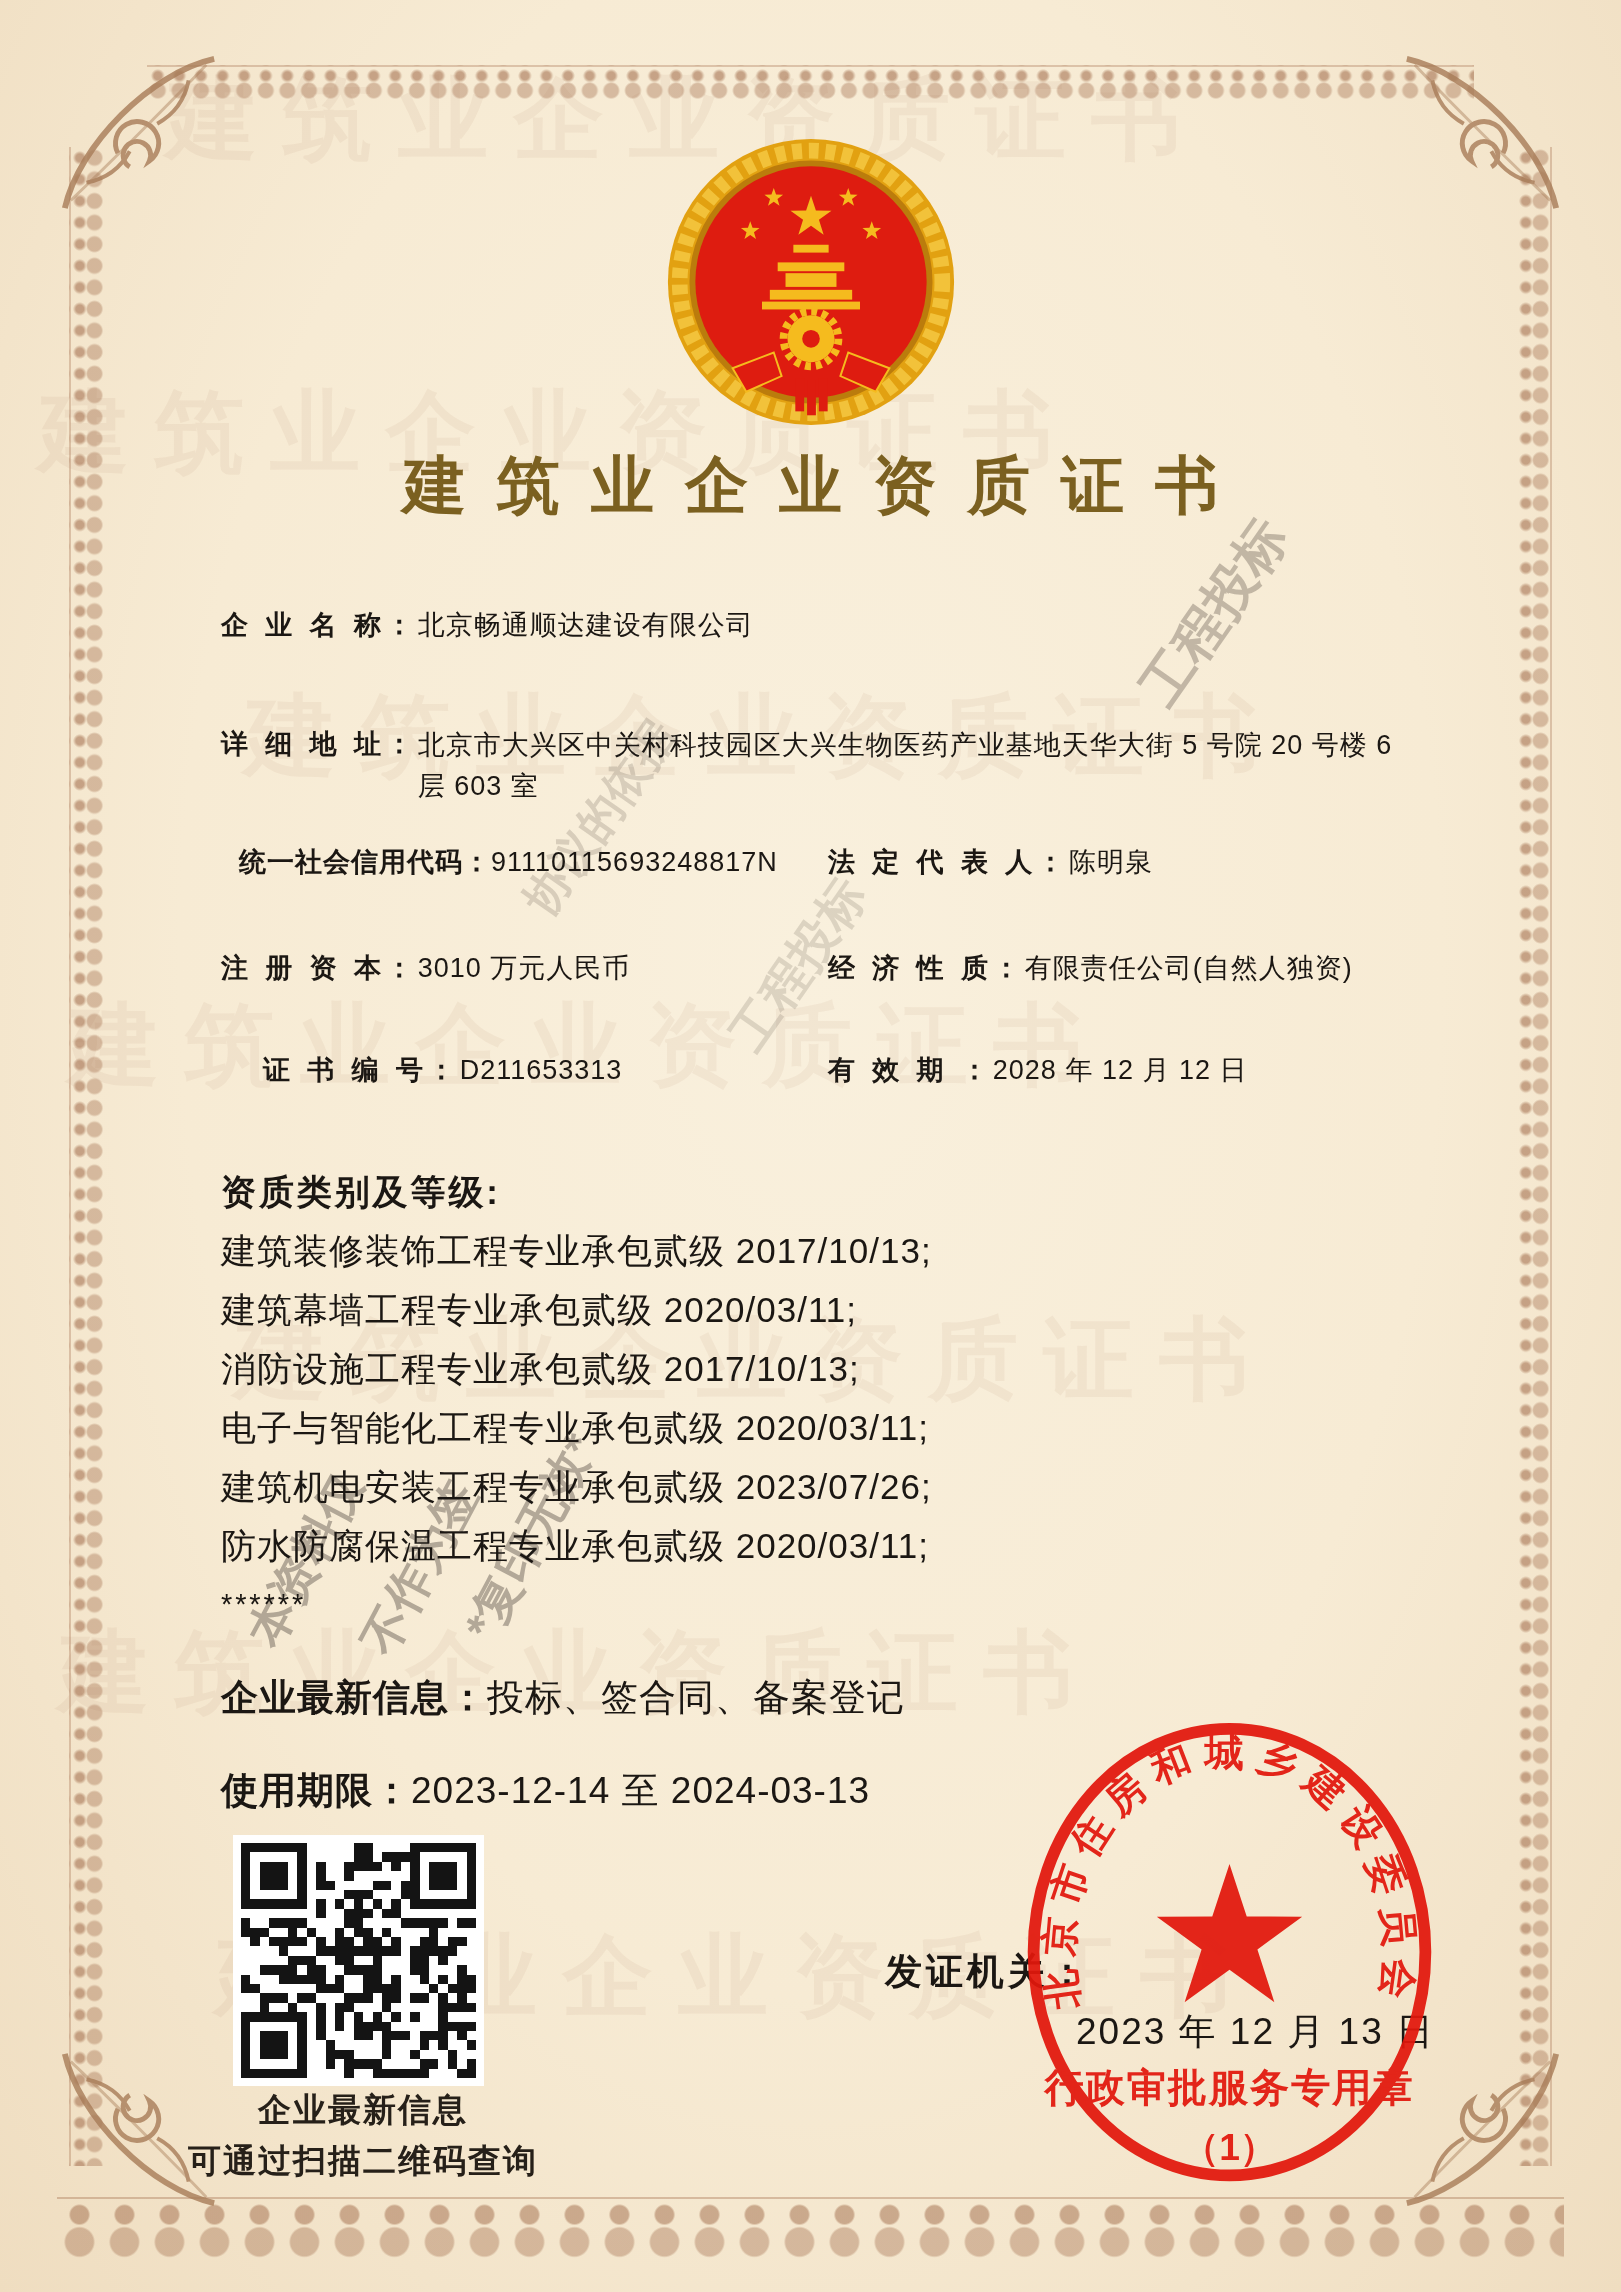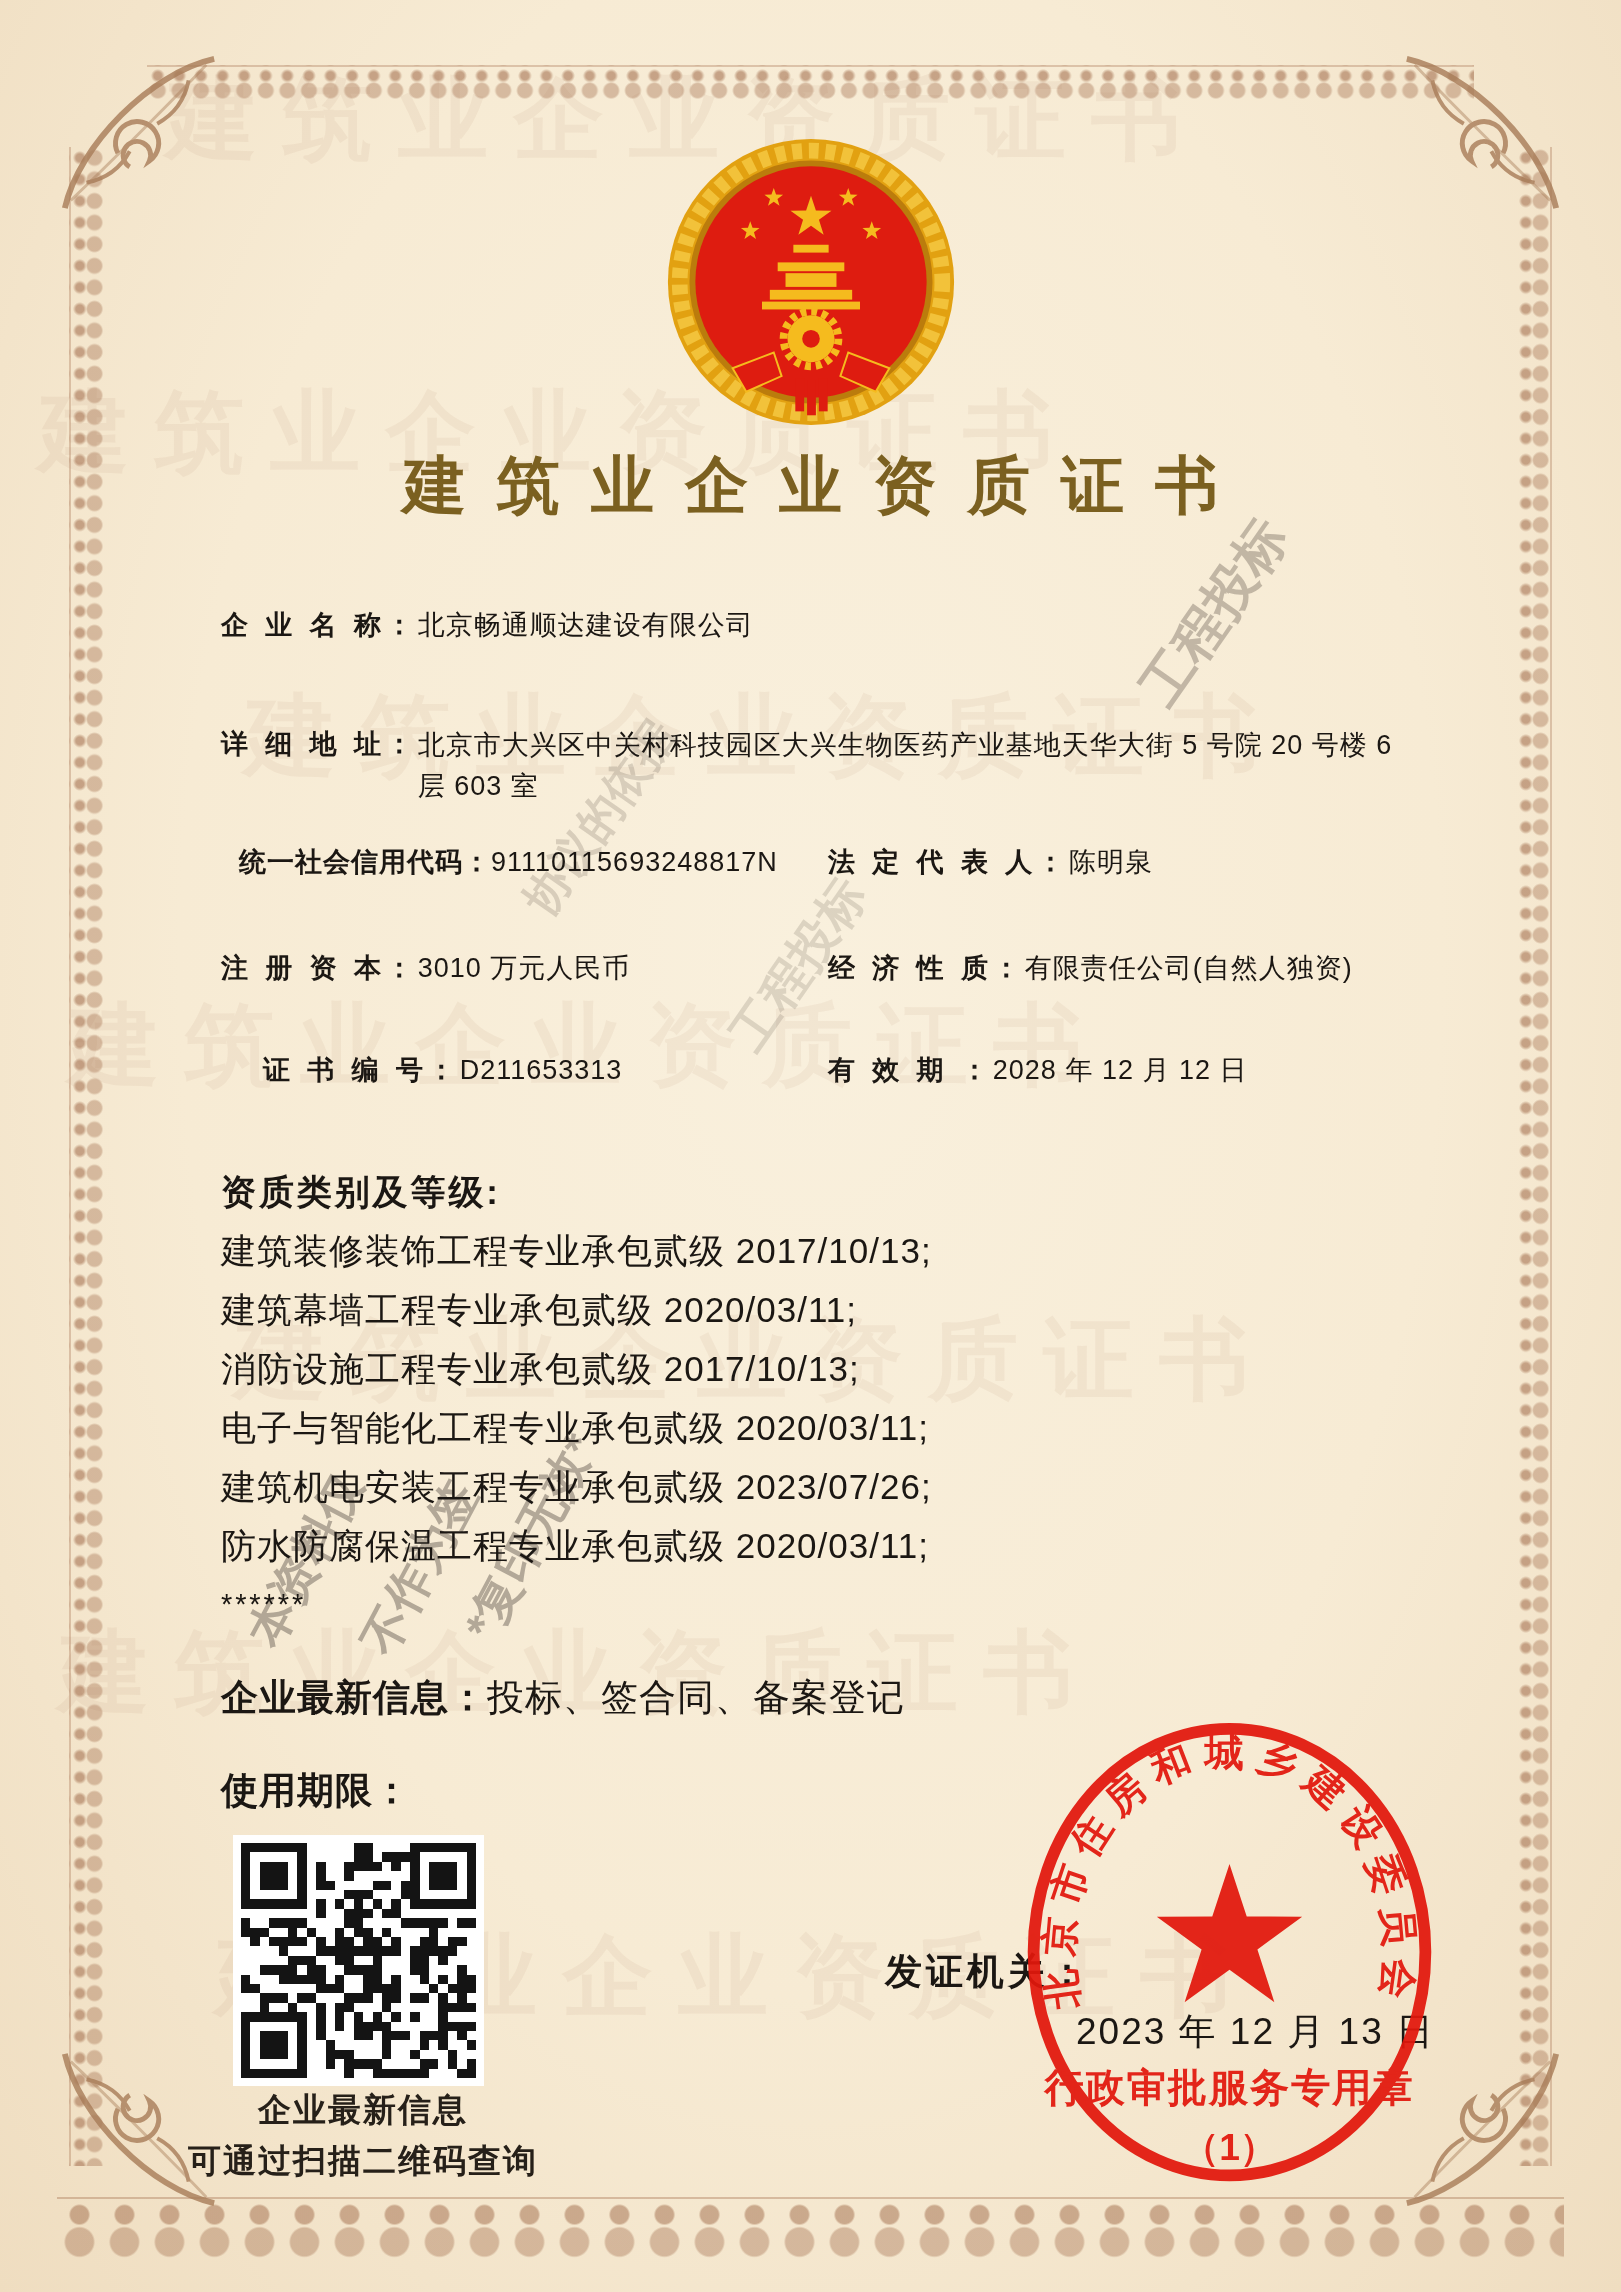--- a/index.html
+++ b/index.html
@@ -207,20 +207,21 @@
     <div>防水防腐保温工程专业承包贰级 2020/03/11;</div>
     <div class="stars">******</div>
   </div>
 
   <div class="row" style="left:221px; top:1671px; font-size:37px;">
     <span class="lbl tight">企业最新信息：</span>
     <span class="val">投标、签合同、备案登记</span>
   </div>
   <div class="row" style="left:221px; top:1764px; font-size:37px;">
     <span class="lbl tight">使用期限：</span>
+    <span class="val">2023-12-14 至 2024-03-13</span>
   </div>
 
   <div class="qr-box">
     <svg id="qr-svg" viewBox="0 0 25 25" shape-rendering="crispEdges">
         <path d="M0 0h1v1h-1zM1 0h1v1h-1zM2 0h1v1h-1zM3 0h1v1h-1zM4 0h1v1h-1zM5 0h1v1h-1zM6 0h1v1h-1zM12 0h1v1h-1zM13 0h1v1h-1zM18 0h1v1h-1zM19 0h1v1h-1zM20 0h1v1h-1zM21 0h1v1h-1zM22 0h1v1h-1zM23 0h1v1h-1zM24 0h1v1h-1zM0 1h1v1h-1zM6 1h1v1h-1zM12 1h1v1h-1zM13 1h1v1h-1zM15 1h1v1h-1zM16 1h1v1h-1zM17 1h1v1h-1zM18 1h1v1h-1zM24 1h1v1h-1zM0 2h1v1h-1zM2 2h1v1h-1zM3 2h1v1h-1zM4 2h1v1h-1zM6 2h1v1h-1zM8 2h1v1h-1zM11 2h1v1h-1zM12 2h1v1h-1zM13 2h1v1h-1zM14 2h1v1h-1zM16 2h1v1h-1zM18 2h1v1h-1zM20 2h1v1h-1zM21 2h1v1h-1zM22 2h1v1h-1zM24 2h1v1h-1zM0 3h1v1h-1zM2 3h1v1h-1zM3 3h1v1h-1zM4 3h1v1h-1zM6 3h1v1h-1zM8 3h1v1h-1zM11 3h1v1h-1zM18 3h1v1h-1zM20 3h1v1h-1zM21 3h1v1h-1zM22 3h1v1h-1zM24 3h1v1h-1zM0 4h1v1h-1zM2 4h1v1h-1zM3 4h1v1h-1zM4 4h1v1h-1zM6 4h1v1h-1zM8 4h1v1h-1zM9 4h1v1h-1zM14 4h1v1h-1zM15 4h1v1h-1zM17 4h1v1h-1zM18 4h1v1h-1zM20 4h1v1h-1zM21 4h1v1h-1zM22 4h1v1h-1zM24 4h1v1h-1zM0 5h1v1h-1zM6 5h1v1h-1zM11 5h1v1h-1zM12 5h1v1h-1zM13 5h1v1h-1zM17 5h1v1h-1zM18 5h1v1h-1zM24 5h1v1h-1zM0 6h1v1h-1zM1 6h1v1h-1zM2 6h1v1h-1zM3 6h1v1h-1zM4 6h1v1h-1zM5 6h1v1h-1zM6 6h1v1h-1zM8 6h1v1h-1zM10 6h1v1h-1zM12 6h1v1h-1zM14 6h1v1h-1zM16 6h1v1h-1zM18 6h1v1h-1zM19 6h1v1h-1zM20 6h1v1h-1zM21 6h1v1h-1zM22 6h1v1h-1zM23 6h1v1h-1zM24 6h1v1h-1zM8 7h1v1h-1zM11 7h1v1h-1zM12 7h1v1h-1zM13 7h1v1h-1zM15 7h1v1h-1zM16 7h1v1h-1zM0 8h1v1h-1zM3 8h1v1h-1zM4 8h1v1h-1zM5 8h1v1h-1zM6 8h1v1h-1zM11 8h1v1h-1zM12 8h1v1h-1zM17 8h1v1h-1zM18 8h1v1h-1zM19 8h1v1h-1zM20 8h1v1h-1zM21 8h1v1h-1zM23 8h1v1h-1zM24 8h1v1h-1zM0 9h1v1h-1zM1 9h1v1h-1zM2 9h1v1h-1zM5 9h1v1h-1zM7 9h1v1h-1zM10 9h1v1h-1zM12 9h1v1h-1zM13 9h1v1h-1zM15 9h1v1h-1zM20 9h1v1h-1zM1 10h1v1h-1zM3 10h1v1h-1zM4 10h1v1h-1zM5 10h1v1h-1zM6 10h1v1h-1zM8 10h1v1h-1zM10 10h1v1h-1zM11 10h1v1h-1zM13 10h1v1h-1zM14 10h1v1h-1zM16 10h1v1h-1zM19 10h1v1h-1zM20 10h1v1h-1zM22 10h1v1h-1zM23 10h1v1h-1zM4 11h1v1h-1zM8 11h1v1h-1zM9 11h1v1h-1zM10 11h1v1h-1zM11 11h1v1h-1zM12 11h1v1h-1zM13 11h1v1h-1zM14 11h1v1h-1zM15 11h1v1h-1zM16 11h1v1h-1zM18 11h1v1h-1zM19 11h1v1h-1zM20 11h1v1h-1zM21 11h1v1h-1zM22 11h1v1h-1zM5 12h1v1h-1zM6 12h1v1h-1zM7 12h1v1h-1zM10 12h1v1h-1zM11 12h1v1h-1zM14 12h1v1h-1zM18 12h1v1h-1zM19 12h1v1h-1zM21 12h1v1h-1zM2 13h1v1h-1zM3 13h1v1h-1zM4 13h1v1h-1zM5 13h1v1h-1zM7 13h1v1h-1zM8 13h1v1h-1zM11 13h1v1h-1zM12 13h1v1h-1zM13 13h1v1h-1zM14 13h1v1h-1zM18 13h1v1h-1zM19 13h1v1h-1zM23 13h1v1h-1zM0 14h1v1h-1zM4 14h1v1h-1zM5 14h1v1h-1zM6 14h1v1h-1zM7 14h1v1h-1zM8 14h1v1h-1zM10 14h1v1h-1zM13 14h1v1h-1zM14 14h1v1h-1zM16 14h1v1h-1zM19 14h1v1h-1zM21 14h1v1h-1zM23 14h1v1h-1zM24 14h1v1h-1zM0 15h1v1h-1zM1 15h1v1h-1zM8 15h1v1h-1zM9 15h1v1h-1zM10 15h1v1h-1zM13 15h1v1h-1zM14 15h1v1h-1zM15 15h1v1h-1zM16 15h1v1h-1zM20 15h1v1h-1zM22 15h1v1h-1zM23 15h1v1h-1zM24 15h1v1h-1zM2 16h1v1h-1zM3 16h1v1h-1zM4 16h1v1h-1zM6 16h1v1h-1zM7 16h1v1h-1zM11 16h1v1h-1zM12 16h1v1h-1zM13 16h1v1h-1zM15 16h1v1h-1zM16 16h1v1h-1zM18 16h1v1h-1zM19 16h1v1h-1zM21 16h1v1h-1zM23 16h1v1h-1zM2 17h1v1h-1zM5 17h1v1h-1zM8 17h1v1h-1zM10 17h1v1h-1zM11 17h1v1h-1zM15 17h1v1h-1zM21 17h1v1h-1zM22 17h1v1h-1zM23 17h1v1h-1zM24 17h1v1h-1zM0 18h1v1h-1zM1 18h1v1h-1zM2 18h1v1h-1zM3 18h1v1h-1zM4 18h1v1h-1zM5 18h1v1h-1zM6 18h1v1h-1zM8 18h1v1h-1zM10 18h1v1h-1zM12 18h1v1h-1zM14 18h1v1h-1zM16 18h1v1h-1zM18 18h1v1h-1zM21 18h1v1h-1zM0 19h1v1h-1zM6 19h1v1h-1zM8 19h1v1h-1zM10 19h1v1h-1zM12 19h1v1h-1zM13 19h1v1h-1zM14 19h1v1h-1zM15 19h1v1h-1zM21 19h1v1h-1zM22 19h1v1h-1zM23 19h1v1h-1zM24 19h1v1h-1zM0 20h1v1h-1zM2 20h1v1h-1zM3 20h1v1h-1zM4 20h1v1h-1zM6 20h1v1h-1zM8 20h1v1h-1zM12 20h1v1h-1zM13 20h1v1h-1zM15 20h1v1h-1zM16 20h1v1h-1zM17 20h1v1h-1zM19 20h1v1h-1zM20 20h1v1h-1zM21 20h1v1h-1zM23 20h1v1h-1zM0 21h1v1h-1zM2 21h1v1h-1zM3 21h1v1h-1zM4 21h1v1h-1zM6 21h1v1h-1zM9 21h1v1h-1zM15 21h1v1h-1zM19 21h1v1h-1zM21 21h1v1h-1zM24 21h1v1h-1zM0 22h1v1h-1zM2 22h1v1h-1zM3 22h1v1h-1zM4 22h1v1h-1zM6 22h1v1h-1zM9 22h1v1h-1zM10 22h1v1h-1zM11 22h1v1h-1zM15 22h1v1h-1zM18 22h1v1h-1zM22 22h1v1h-1zM0 23h1v1h-1zM6 23h1v1h-1zM9 23h1v1h-1zM11 23h1v1h-1zM12 23h1v1h-1zM13 23h1v1h-1zM14 23h1v1h-1zM19 23h1v1h-1zM20 23h1v1h-1zM22 23h1v1h-1zM24 23h1v1h-1zM0 24h1v1h-1zM1 24h1v1h-1zM2 24h1v1h-1zM3 24h1v1h-1zM4 24h1v1h-1zM5 24h1v1h-1zM6 24h1v1h-1zM11 24h1v1h-1zM14 24h1v1h-1zM15 24h1v1h-1zM16 24h1v1h-1zM17 24h1v1h-1zM18 24h1v1h-1zM19 24h1v1h-1zM23 24h1v1h-1zM24 24h1v1h-1z" fill="#141414"></path>
       </svg>
   </div>
   <div class="qr-cap" style="top:2088px;">企业最新信息</div>
   <div class="qr-cap" style="top:2139px;">可通过扫描二维码查询</div>
 

